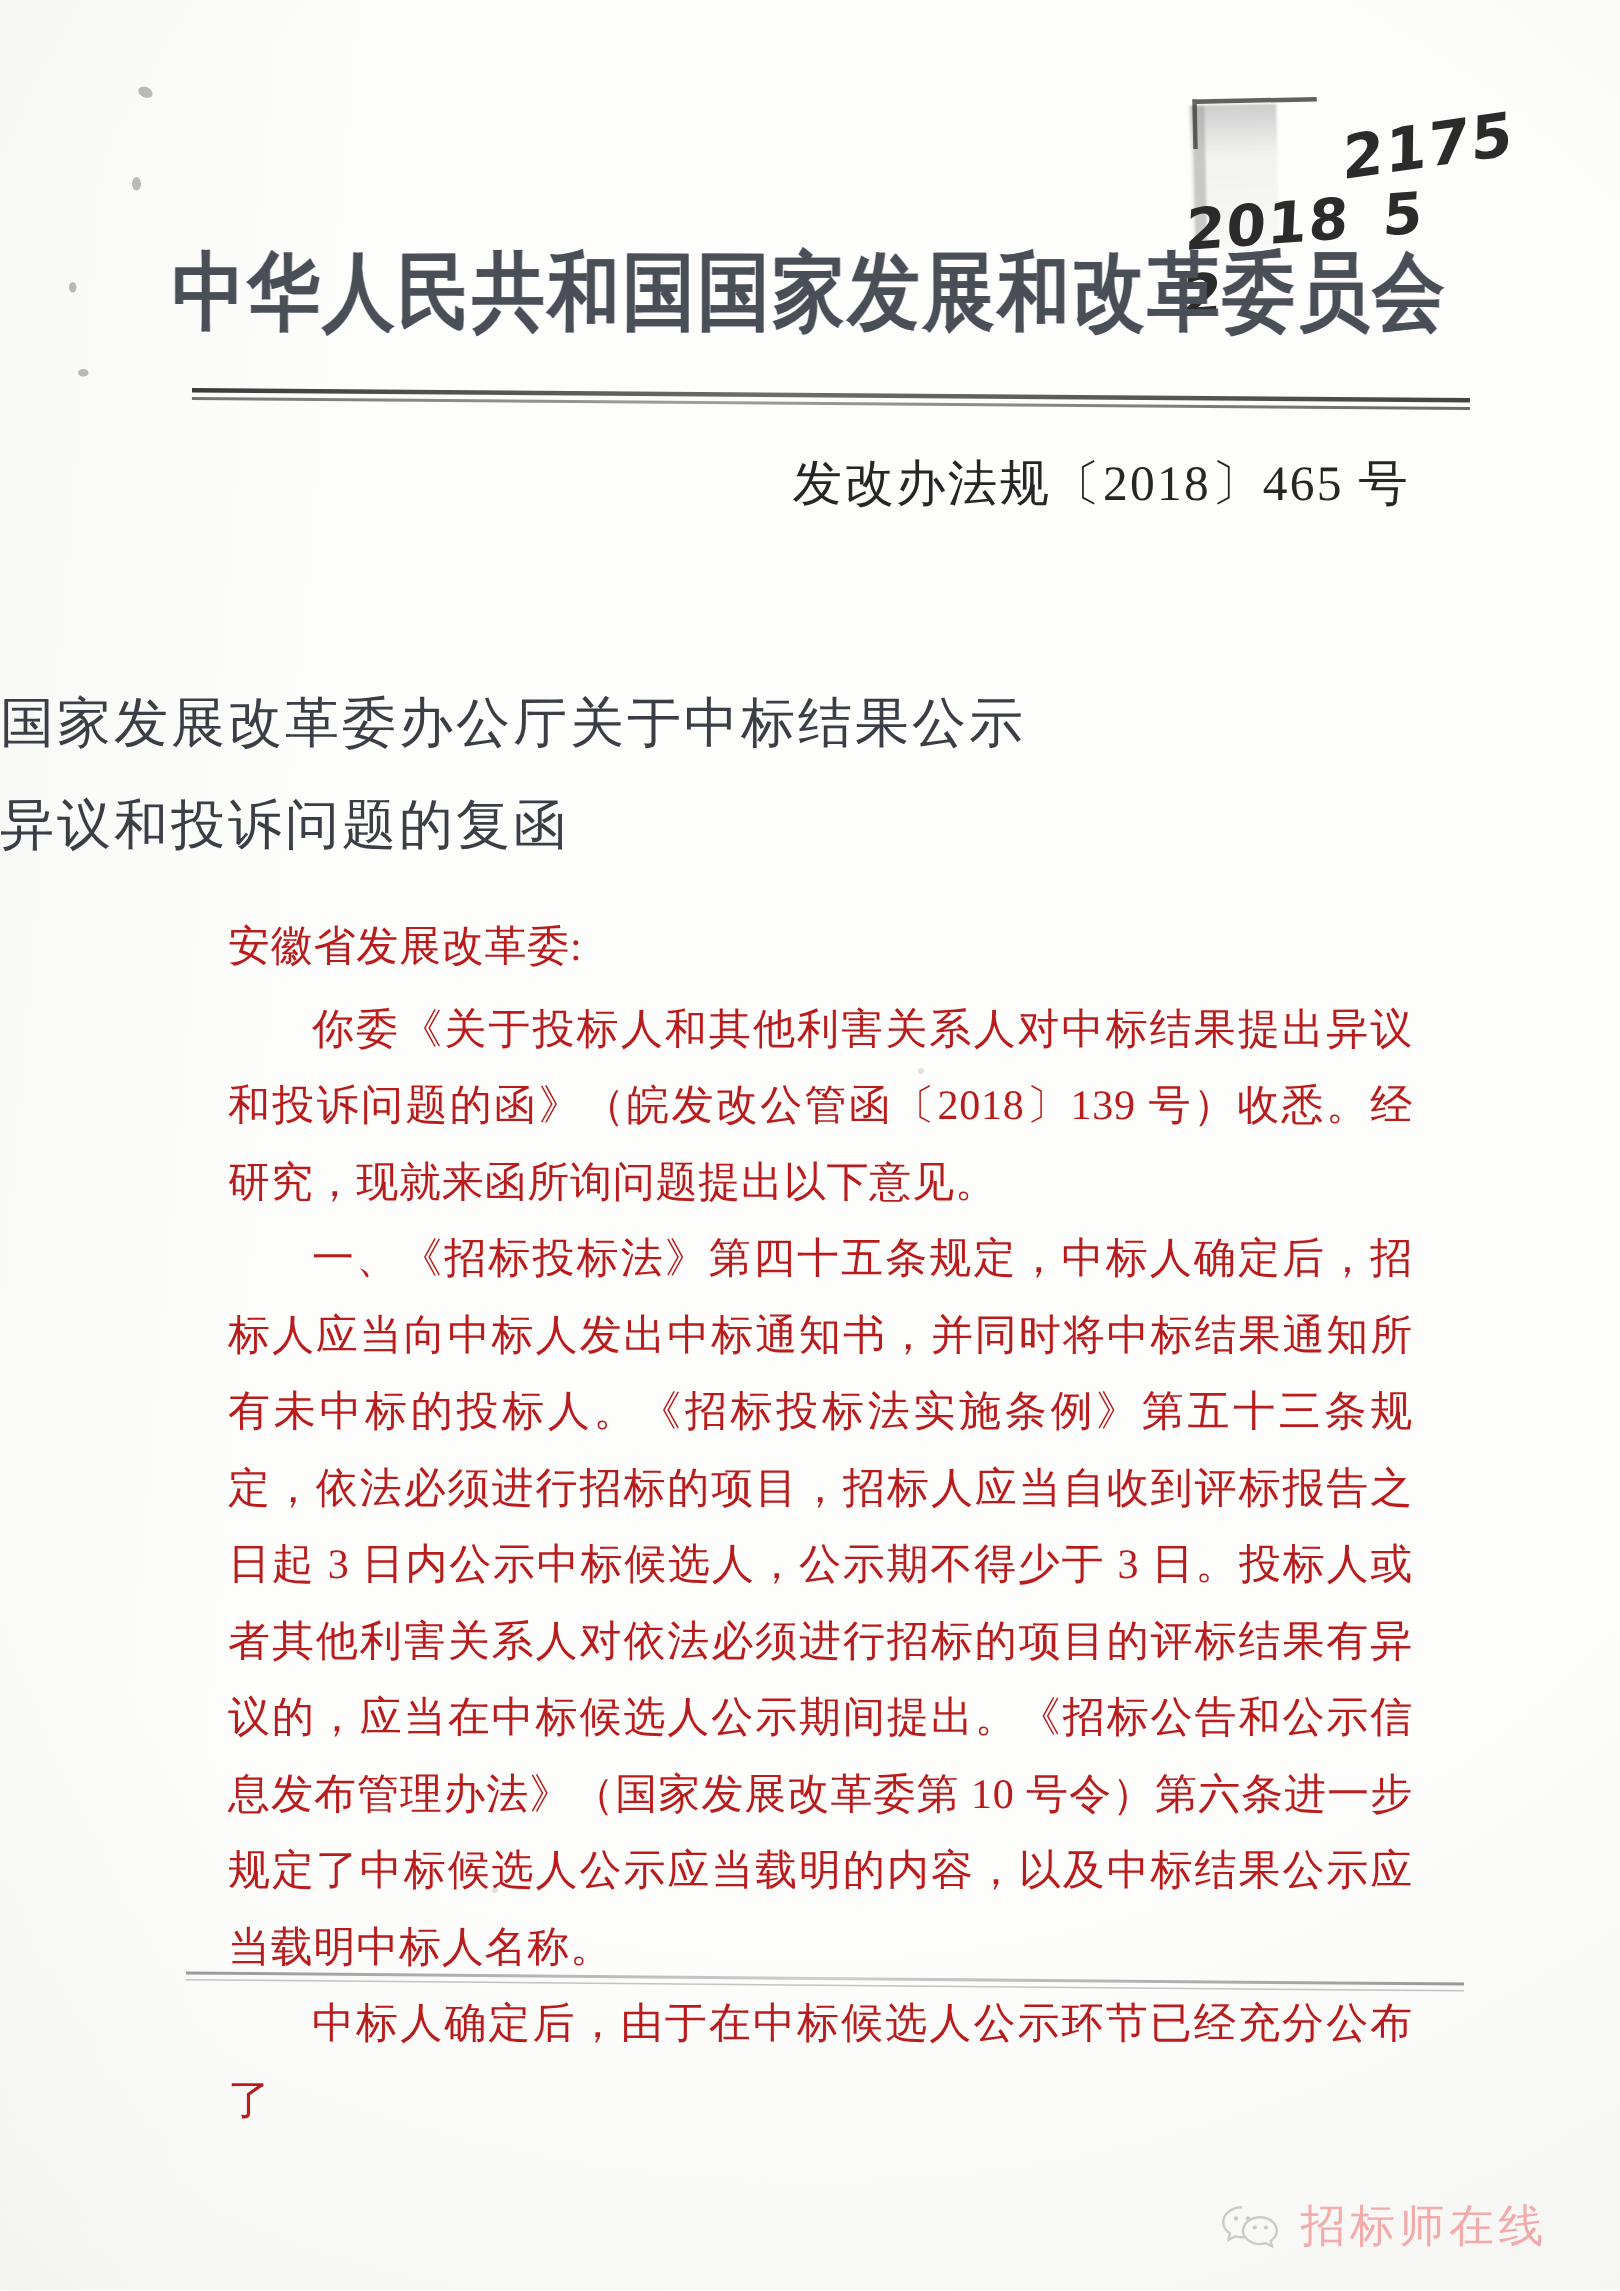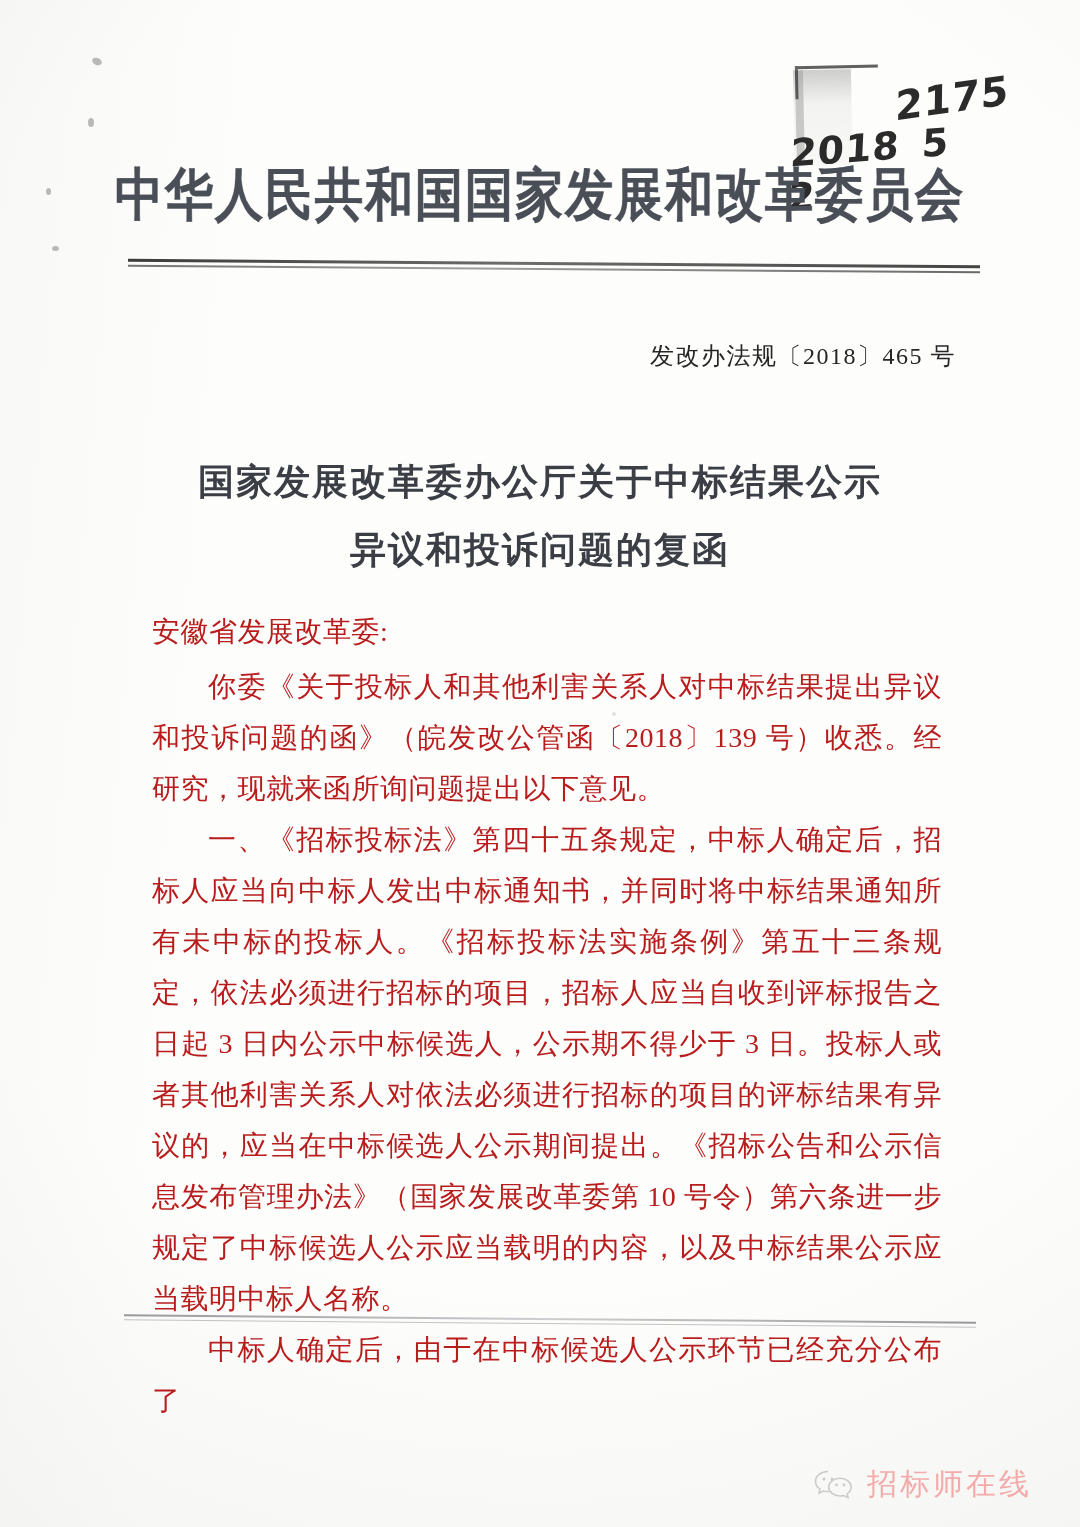--- a/index.html
+++ b/index.html
@@ -124,37 +124,35 @@
     top: 6px;
     width: 100%;
     height: 2px;
     background: linear-gradient(90deg, #5c5c5c 0%, #8e8e8e 40%, #4f4f4f 100%);
     opacity: 0.85;
   }
 
   
   .doc-number {
     position: absolute;
-    right: 124px;
+    right: 140px;
     top: 300px;
-    font-size: 24px;
+    font-size: 33px;
     letter-spacing: 1.5px;
     color: #262626;
-    margin-top: 40px;
   }
 
   
   .doc-title {
     position: absolute;
     left: 0;
     right: 0;
     top: 448px;
-    text-align: center;
     font-size: 36px;
-    font-weight: 700;
+    font-weight: 400;
     line-height: 68px;
     letter-spacing: 2px;
     color: #3b3f45;
   }
   .doc-title .line { display: block; }
 
   
   .body-block {
     position: absolute;
     left: 152px;

